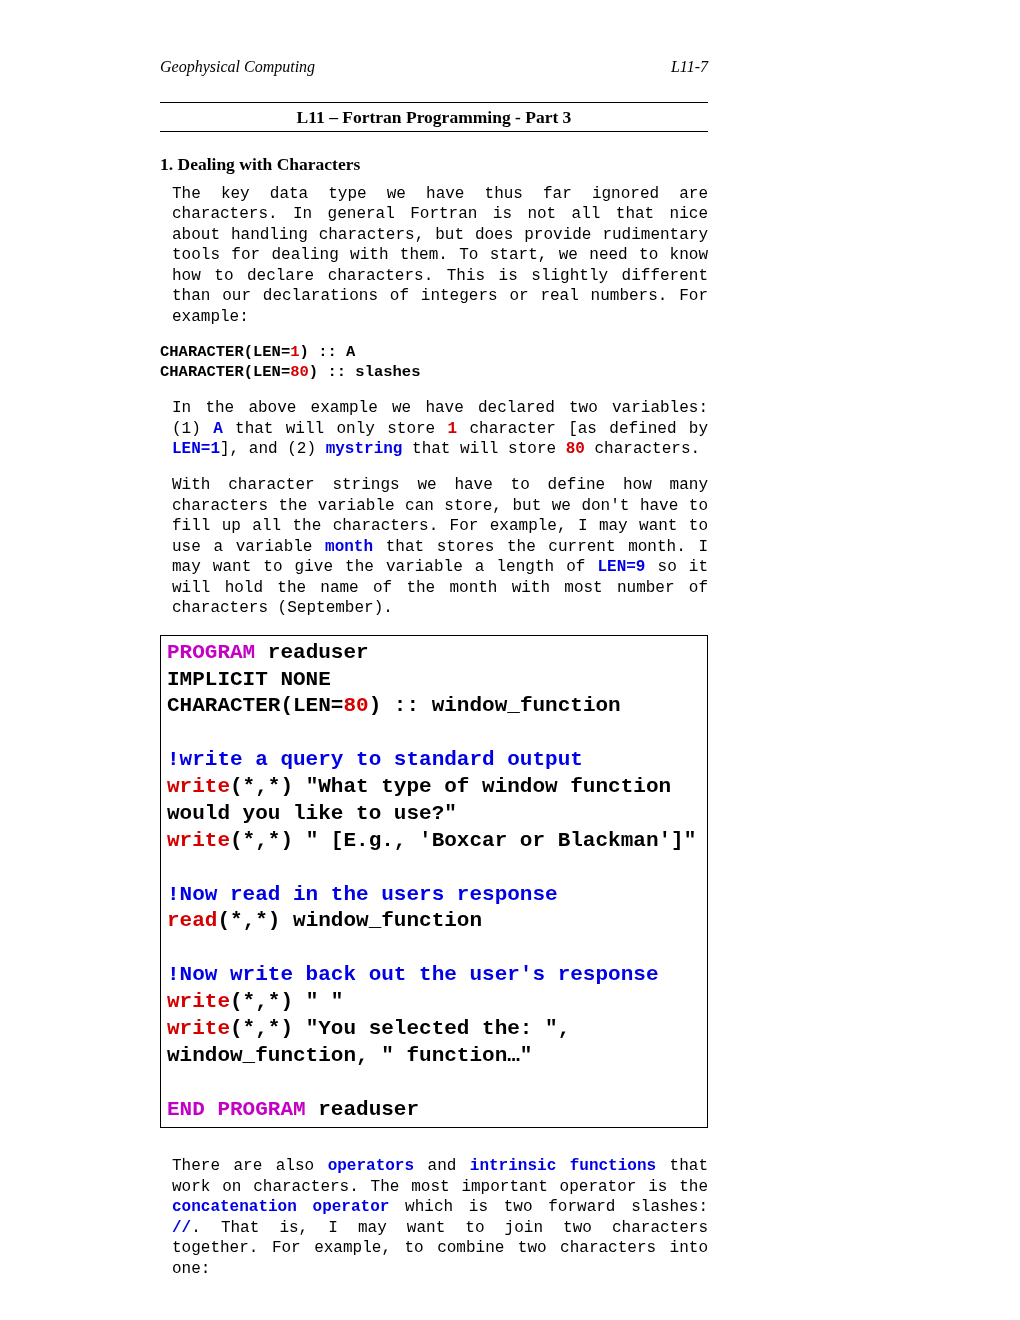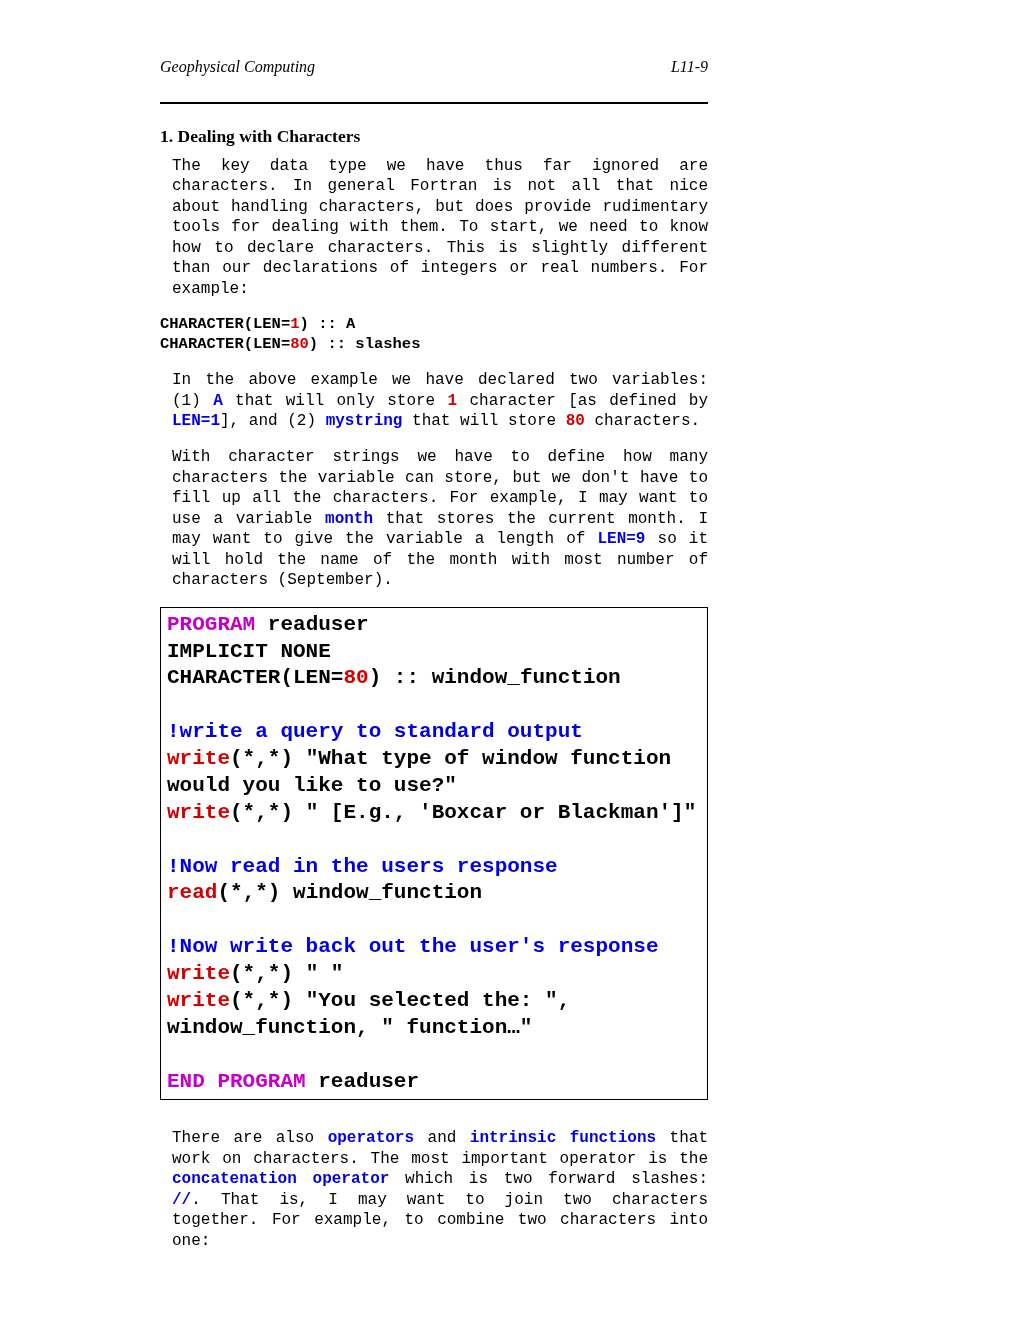--- a/index.html
+++ b/index.html
@@ -78,24 +78,25 @@
   .inline-bold-blue { color:#0000e6; font-weight:bold; }
   .inline-bold-red { color:#d40000; font-weight:bold; }
 </style>
 </head>
 <body>
 
 <div class="page">
 
   <div class="header">
     <span>Geophysical Computing</span>
-    <span>L11-9</span>
+    <span>L11-7</span>
   </div>
 
   <hr class="hr1">
+  <div class="title">L11 – Fortran Programming - Part 3</div>
   <hr class="hr2">
 
   <div class="section-heading">1. Dealing with Characters</div>
 
   <p>The key data type we have thus far ignored are characters.  In general Fortran is not all that nice about handling characters, but does provide rudimentary tools for dealing with them.  To start, we need to know how to declare characters.  This is slightly different than our declarations of integers or real numbers.  For example:</p>
 
   <div class="code"><span class="kw-green">CHARACTER(LEN</span><span class="kw-black">=</span><span class="kw-red">1</span><span class="kw-green">) :: A</span>
 <span class="kw-green">CHARACTER(LEN</span><span class="kw-black">=</span><span class="kw-red">80</span><span class="kw-green">) :: slashes</span></div>
 
   <p><span>In the above example we have declared two variables: (1) </span><span class="inline-bold-blue">A</span><span> that will only store </span><span class="inline-bold-red">1</span><span> character [as defined by </span><span class="inline-bold-blue">LEN=1</span><span>], and (2) </span><span class="inline-bold-blue">mystring</span><span> that will store </span><span class="inline-bold-red">80</span><span> characters.</span></p>

